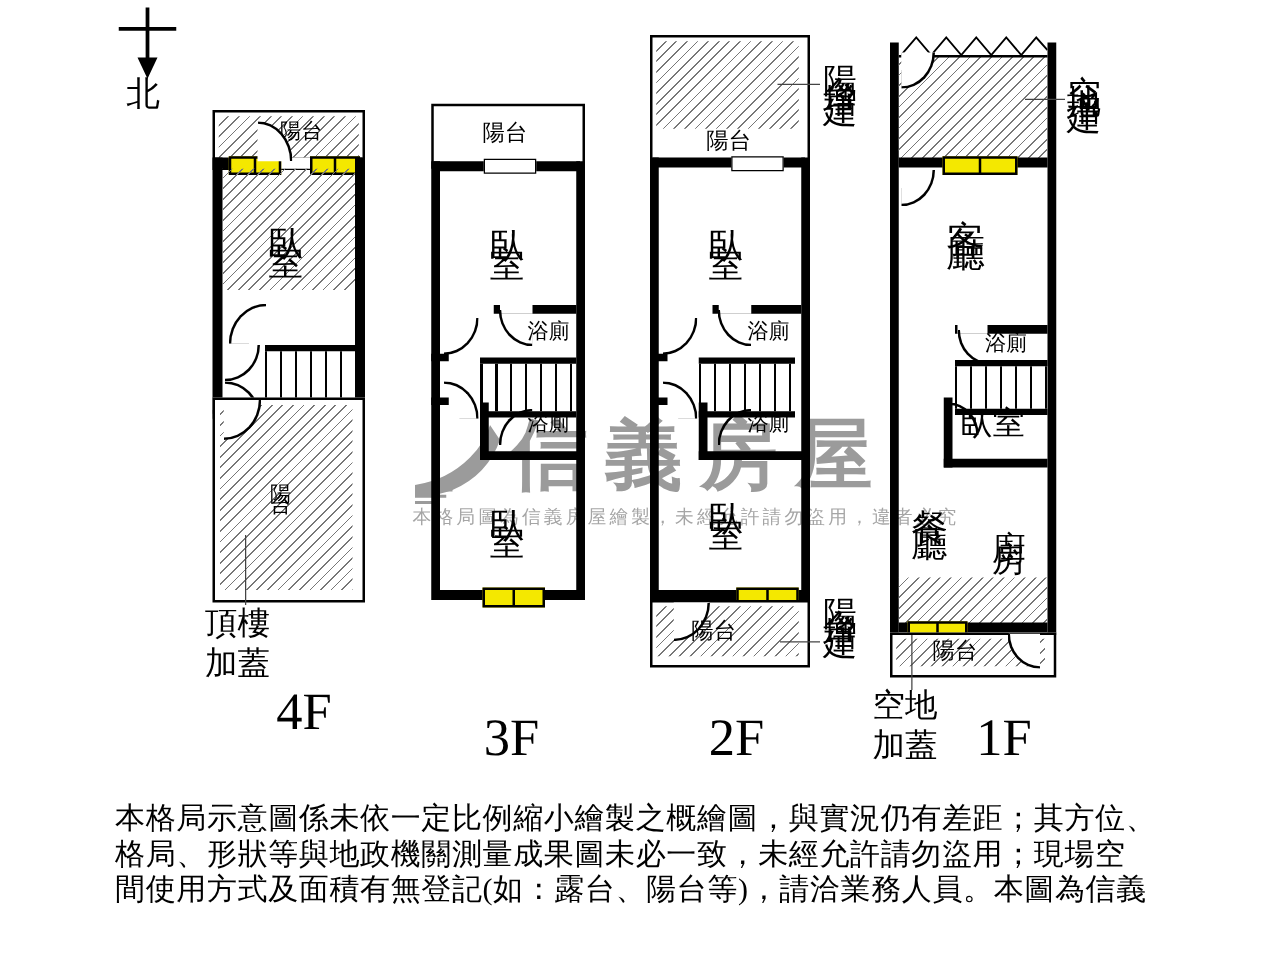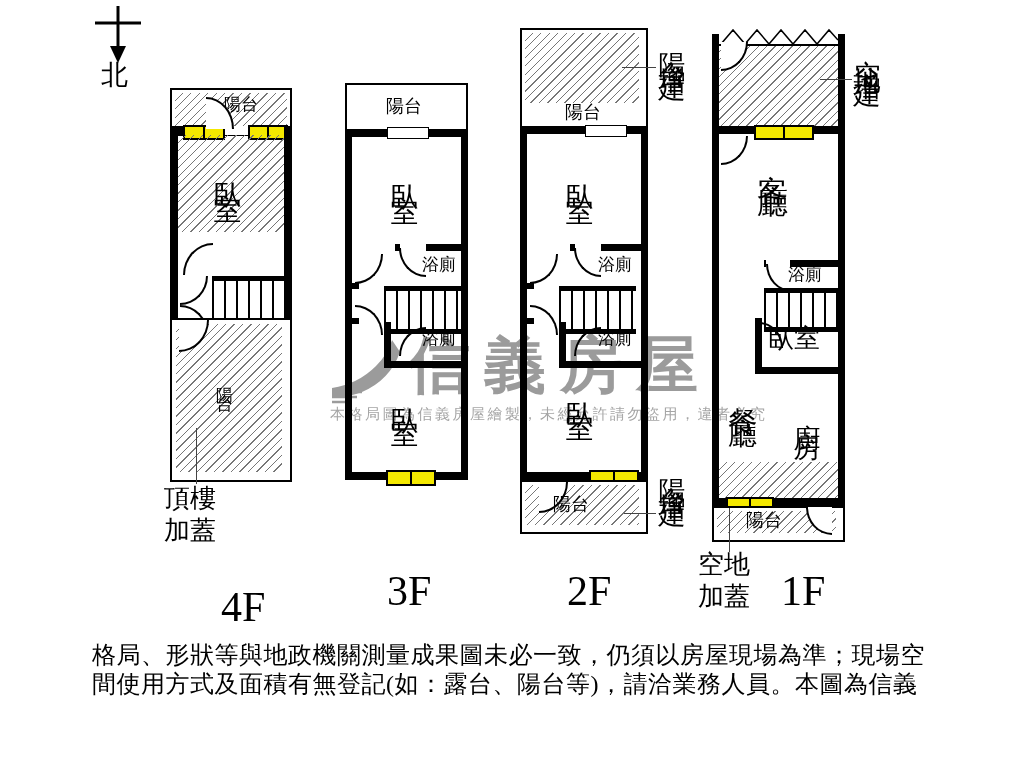--- a/index.html
+++ b/index.html
@@ -67,21 +67,21 @@
   <div class="arc arc-br" style="left:180px;top:276px;width:26px;height:27px;"></div>
   <div class="arc arc-tr" style="left:180px;top:305px;width:26px;height:27px;"></div>
   <div class="w" style="left:170px;top:328px;width:44px;height:7px;"></div>
   <div class="thin" style="left:170px;top:318px;width:118px;height:160px;"></div>
   <div class="hatch" style="left:176px;top:324px;width:106px;height:148px;"></div>
   <div class="arc arc-br wbg" style="left:179px;top:320px;width:28px;height:30px;"></div>
   <div class="vtext" style="left:216px;top:374px;font-size:17px;letter-spacing:7px;">陽台</div>
   <div class="leader" style="left:196px;top:428px;width:1px;height:56px;"></div>
   <div class="htext" style="left:164px;top:486px;font-size:26px;">頂樓</div>
   <div class="htext" style="left:164px;top:518px;font-size:26px;">加蓋</div>
-  <div class="flabel" style="left:221px;top:586px;">4F</div>
+  <div class="flabel" style="left:221px;top:549px;">4F</div>
 
   <div class="thin" style="left:345px;top:83px;width:119px;height:48px;"></div>
   <div class="htext" style="left:386px;top:97px;font-size:18px;">陽台</div>
   <div class="w" style="left:347px;top:129px;width:117px;height:8px;"></div>
   <div class="gap" style="left:387px;top:127px;width:40px;height:10px;"></div>
   <div class="w" style="left:345px;top:129px;width:7px;height:351px;"></div>
   <div class="w" style="left:461px;top:129px;width:7px;height:351px;"></div>
   <div class="vtext" style="left:390px;top:162px;font-size:28px;letter-spacing:12px;">臥室</div>
   <div class="w" style="left:395px;top:244px;width:66px;height:7px;"></div>
   <div class="dgap" style="left:400px;top:244px;width:26px;height:7px;"></div>
@@ -168,17 +168,18 @@
   <div class="thin" style="left:712px;top:506px;width:129px;height:32px;"></div>
   <div class="hatch" style="left:717px;top:511px;width:119px;height:22px;"></div>
   <div class="htext" style="left:746px;top:511px;font-size:18px;">陽台</div>
   <div class="arc arc-bl wbg" style="left:806px;top:507px;width:24px;height:26px;"></div>
   <div class="leader" style="left:729px;top:508px;width:1px;height:44px;"></div>
   <div class="htext" style="left:698px;top:552px;font-size:26px;">空地</div>
   <div class="htext" style="left:698px;top:584px;font-size:26px;">加蓋</div>
   <div class="flabel" style="left:781px;top:570px;">1F</div>
 
   <div class="dis">
-    <div>格局、形狀等與地政機關測量成果圖未必一致，仍須以房屋現場為準；現場空</div>
+    <div>本格局示意圖係未依一定比例縮小繪製之概繪圖，與實況仍有差距；其方位、</div>
+    <div>格局、形狀等與地政機關測量成果圖未必一致，未經允許請勿盜用；現場空</div>
     <div>間使用方式及面積有無登記(如：露台、陽台等)，請洽業務人員。本圖為信義</div>
   </div>
 
 </div>
 
 </body></html>

